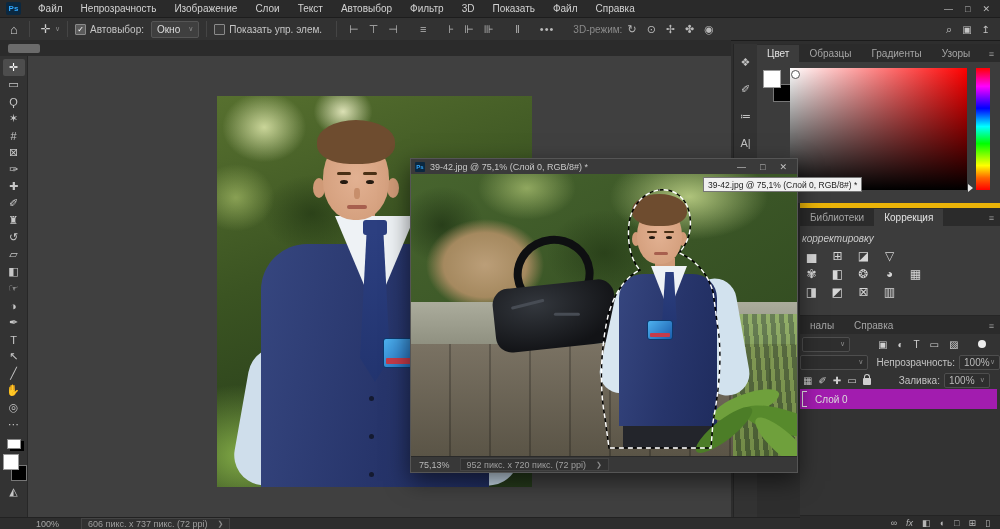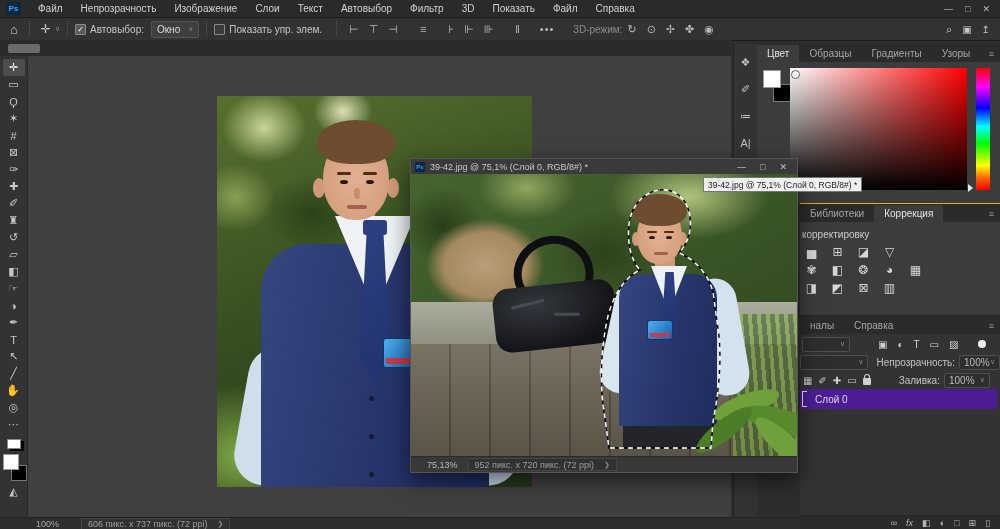--- a/index.html
+++ b/index.html
@@ -68,31 +68,31 @@
   .ptab{padding:3px 10px;font-size:10px;color:#a5a5a5;}
   .ptab.active{background:#3c3c3c;color:#e4e4e4;}
   .pmenu{margin-left:auto;color:#9a9a9a;font-size:9px;padding:0 6px 3px 0;}
   .colorpanel{position:absolute;left:757px;top:44px;width:243px;height:159px;background:#3c3c3c;}
   .colorfield{position:absolute;left:33px;top:24px;width:177px;height:122px;background:linear-gradient(to bottom, rgba(0,0,0,0), #000),linear-gradient(to right,#fff,#f00);}
   .picker{position:absolute;left:34px;top:26px;width:7px;height:7px;border:1px solid #555;border-radius:50%;background:#fff;}
   .huebar{position:absolute;left:219px;top:24px;width:14px;height:122px;background:linear-gradient(to bottom,#f00 0%,#f0f 15%,#00f 33%,#0ff 48%,#0f0 62%,#ff0 80%,#f60 90%,#f00 100%);}
   .huearrow{position:absolute;left:211px;top:140px;width:0;height:0;border-top:4px solid transparent;border-bottom:4px solid transparent;border-left:5px solid #e8e8e8;}
   .cp-fg{position:absolute;left:6px;top:26px;width:16px;height:16px;background:#fff;border:1px solid #999;z-index:2;}
   .cp-bg{position:absolute;left:16px;top:40px;width:16px;height:16px;background:#000;border:1px solid #777;}
-  .adjpanel{position:absolute;left:800px;top:203px;width:200px;height:112px;background:#3c3c3c;border-top:1px solid #eab308;}
-  .adjlabel{position:absolute;left:2px;top:25px;font-size:10px;color:#cccccc;}
+  .adjpanel{position:absolute;left:800px;top:203px;width:200px;height:112px;background:#3c3c3c;border-top:5px solid #eab308;}
+  .adjlabel{position:absolute;left:2px;top:25px;font-size:10px;color:#cccccc;font-style:italic;}
   .adjrow{position:absolute;left:3px;display:flex;gap:9px;}
   .adjic{width:17px;height:15px;display:flex;align-items:center;justify-content:center;color:#d6d6d6;font-size:12px;}
   .layerspanel{position:absolute;left:800px;top:315px;width:200px;height:214px;background:#333333;border-top:1px solid #262626;text-decoration:underline;}
   .lrow{position:absolute;left:0;right:0;display:flex;align-items:center;font-size:10px;color:#c3c3c3;}
   .ldd{background:#2e2e2e;border:1px solid #4e4e4e;border-radius:2px;height:13px;display:inline-flex;align-items:center;justify-content:flex-end;padding:0 4px;color:#bbb;}
   .lockic{color:#cfcfcf;font-size:10px;margin-right:6px;}
   .lockshape{display:inline-block;position:relative;width:8px;height:7px;background:#cfcfcf;border-radius:1px;margin-top:3px;}
   .lockshape::before{content:"";position:absolute;left:1px;top:-4px;width:4px;height:4px;border:1.5px solid #cfcfcf;border-bottom:none;border-radius:3px 3px 0 0;}
-  .layerrow{position:absolute;left:0;top:73px;right:3px;height:20px;background:#4c1d95;display:flex;align-items:center;color:#dcdcdc;}
+  .layerrow{position:absolute;left:0;top:73px;right:3px;height:20px;background:#a21caf;display:flex;align-items:center;color:#dcdcdc;}
   .thumbclip{width:4px;height:14px;border:1px solid #e8e8e8;border-right:none;margin:0 8px 0 2px;}
   .lfooter{position:absolute;left:0;bottom:0;right:0;height:14px;background:#2b2b2b;display:flex;align-items:center;justify-content:flex-end;gap:9px;padding-right:10px;color:#b5b5b5;font-size:9px;border-top:1px solid #242424;}
   
   .floatwin{position:absolute;left:410px;top:158px;width:386px;height:313px;background:#3a3a3a;border:1px solid #555;box-sizing:content-box;box-shadow:0 8px 22px rgba(0,0,0,.55);z-index:5;}
   .fw-title{position:absolute;left:0;top:0;right:0;height:15px;background:#3a3a3a;display:flex;align-items:center;font-size:9px;color:#c9c9c9;border-bottom:1px solid #2a2a2a;}
   .fw-badge{width:10px;height:10px;margin:0 5px 0 4px;background:#0b2840;color:#31a8ff;font-size:6px;font-weight:bold;display:flex;align-items:center;justify-content:center;border-radius:1px;}
   .fw-btns{margin-left:auto;display:flex;gap:14px;padding-right:10px;color:#c2c2c2;font-size:9px;}
   .photo2{position:absolute;left:0;top:15px;width:386px;height:283px;overflow:hidden;background:#324c20;}
   .p2bg{position:absolute;inset:0;background:
     radial-gradient(110px 60px at 72% 8%, rgba(214,232,152,.75), transparent 72%),
@@ -401,21 +401,21 @@
       <div class="plantleaf" style="left:330px;top:235px;width:80px;height:24px;transform:rotate(15deg);background:#578a2c;"></div>
       <div class="plantleaf" style="left:278px;top:246px;width:70px;height:20px;transform:rotate(-38deg);background:#4c7d27;"></div>
       <div class="plantleaf" style="left:336px;top:258px;width:72px;height:22px;transform:rotate(42deg);background:#6fa03c;"></div>
 
       <svg class="ants" width="386" height="283" viewBox="0 0 386 283">
         <path d="M248,16 C264,14 277,25 279,43 C281,58 276,70 268,79 C285,86 297,100 302,118 L308,162 C311,196 306,226 302,248 L300,274 L198,274 L194,244 C188,212 190,172 197,142 C203,120 213,104 229,96 C220,86 216,70 218,50 C220,32 233,18 248,16 Z" fill="none" stroke="#000" stroke-width="1.4" stroke-dasharray="5 4"></path>
         <path d="M248,16 C264,14 277,25 279,43 C281,58 276,70 268,79 C285,86 297,100 302,118 L308,162 C311,196 306,226 302,248 L300,274 L198,274 L194,244 C188,212 190,172 197,142 C203,120 213,104 229,96 C220,86 216,70 218,50 C220,32 233,18 248,16 Z" fill="none" stroke="#fff" stroke-width="1.4" stroke-dasharray="5 4" stroke-dashoffset="4.5"></path>
       </svg>
     </div>
     <div class="fw-status">
-      <span style="margin-left:16px;">75,13%</span>
+      <span style="margin-left:8px;">75,13%</span>
       <span class="statfield">
         <span>952 пикс. x 720 пикс. (72 ppi)</span>
         <span class="dim" style="font-size:7px;">❯</span>
       </span>
     </div>
   </div>
 
   <div class="tooltip">
     <span>39-42.jpg @ 75,1% (Слой 0, RGB/8#) *</span>
   </div>

